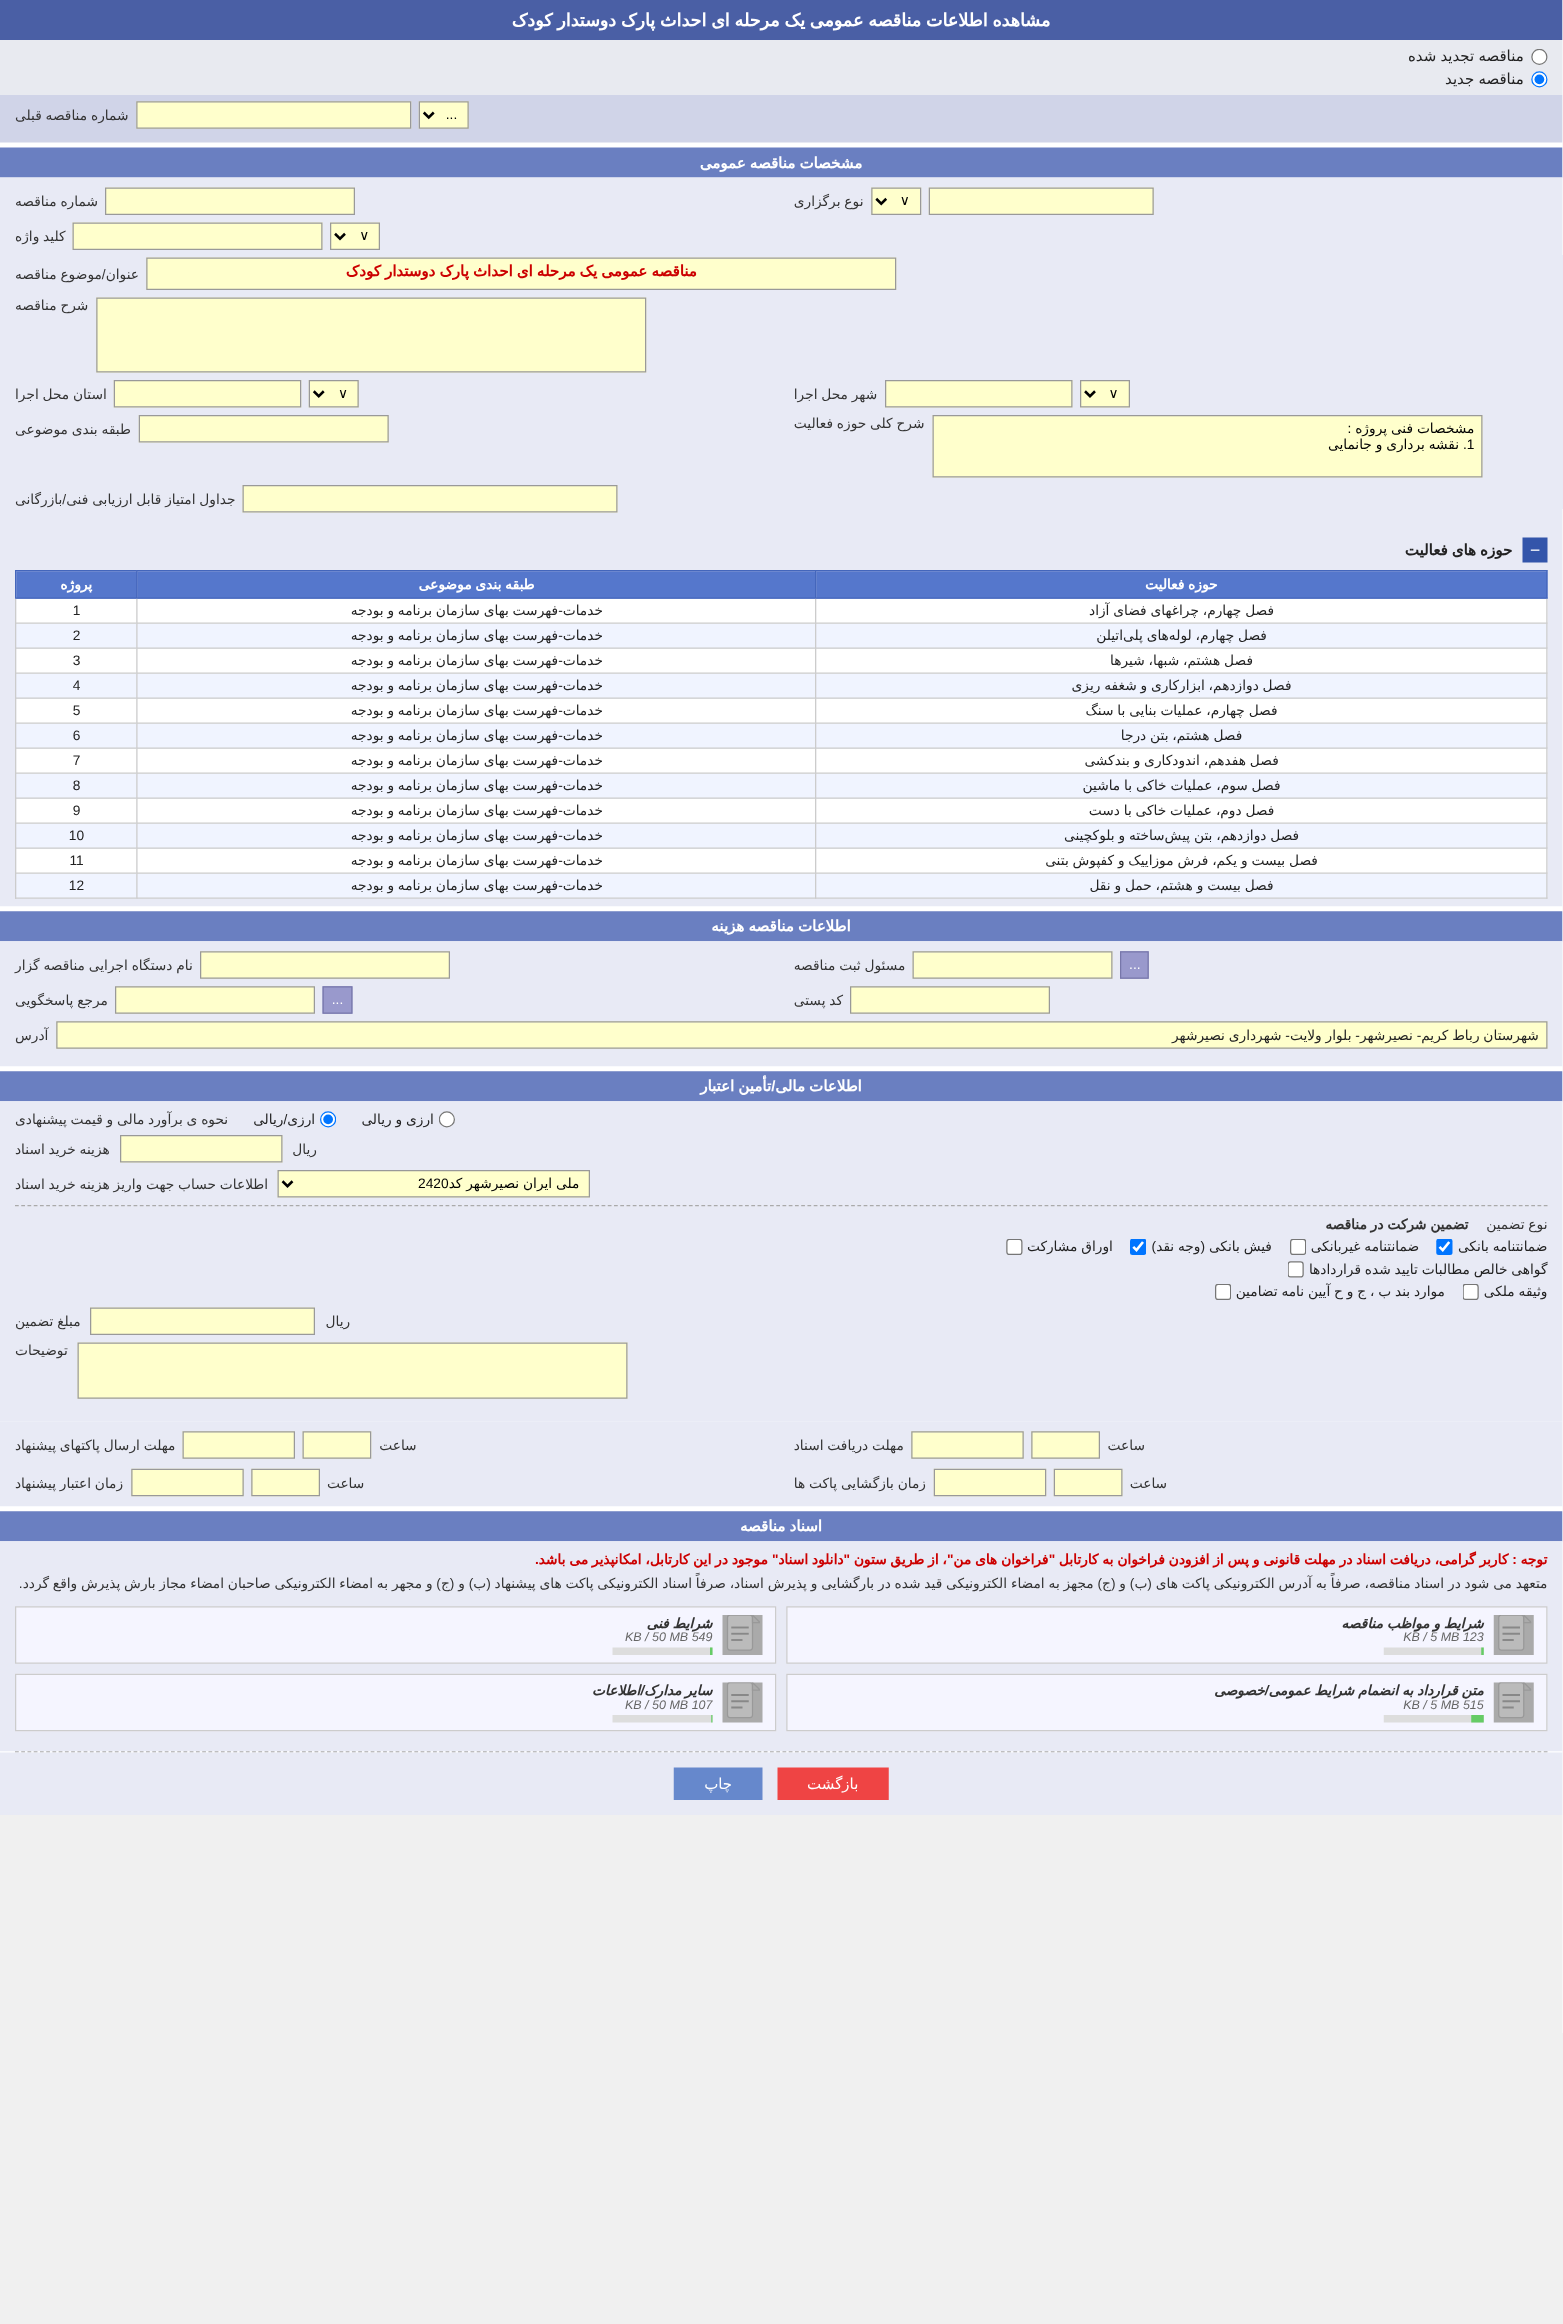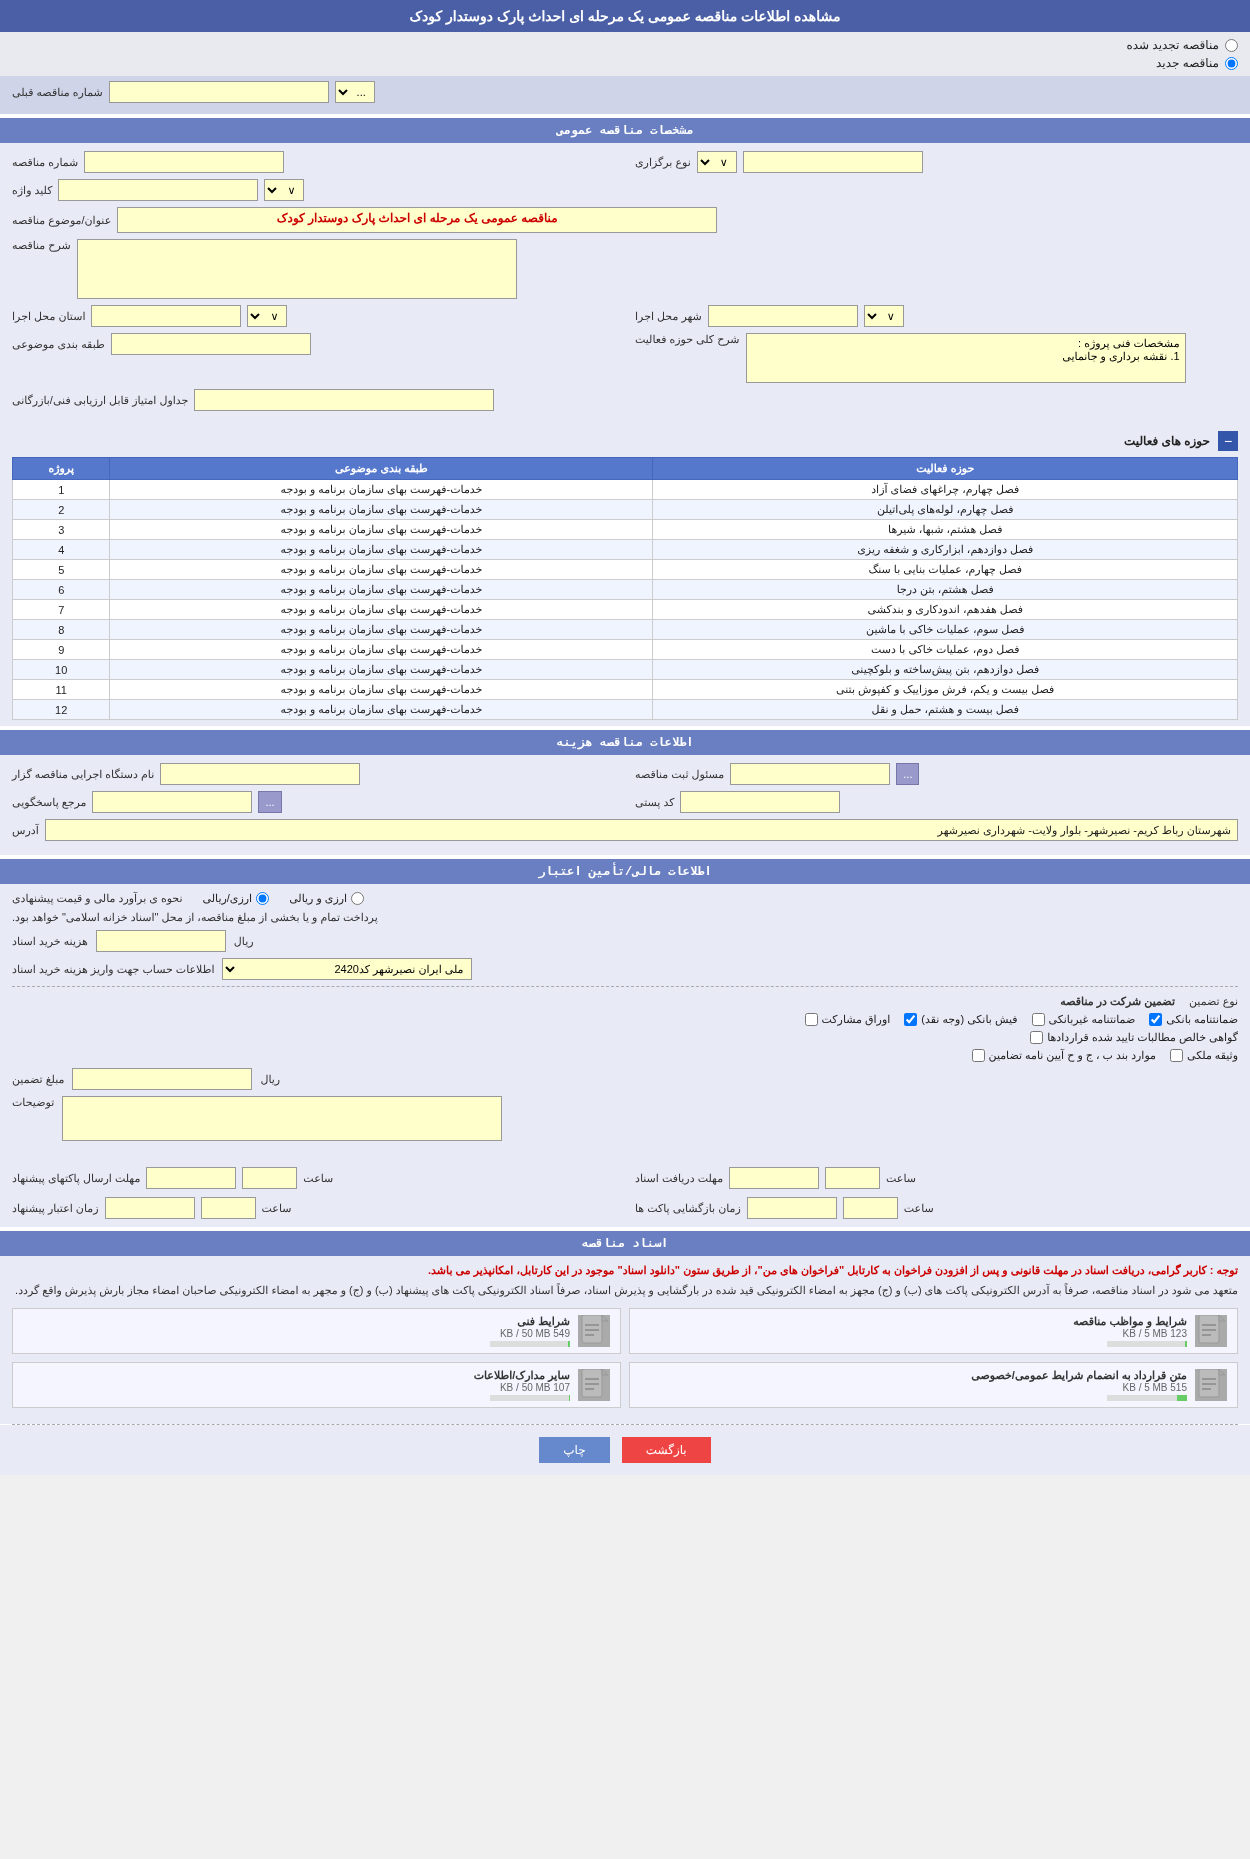--- a/index.html
+++ b/index.html
@@ -41,21 +41,20 @@
     .radio-item input[type=radio] { cursor: pointer; }
     
     .section-title {
       background: #6a7fc1;
       color: #fff;
       text-align: center;
       padding: 5px 8px;
       font-size: 12px;
       font-weight: bold;
       margin-top: 4px;
-      font-family: Liberation Mono, monospace;
     }
     
     .form-section {
       background: #e8eaf5;
       padding: 8px 12px;
     }
     .form-row {
       display: flex;
       align-items: center;
       margin-bottom: 6px;
@@ -279,21 +278,21 @@
       padding: 6px 10px;
     }
     .file-icon {
       width: 32px;
       height: 32px;
       background: #aaa;
       display: flex;
       align-items: center;
       justify-content: center;
     }
-    .file-info { font-size: 11px; text-align: right; }
+    .file-info { font-size: 11px; text-align: right; font-style: italic; }
     .file-name { font-weight: bold; color: #333; }
     .file-meta { color: #666; font-size: 10px; }
     .file-size-bar {
       height: 6px;
       background: #ddd;
       width: 80px;
       margin-top: 2px;
     }
     .file-size-fill {
       height: 100%;
@@ -578,23 +577,20 @@
         <input type="radio" name="fin_type" style="">
         <span>ارزی و ریالی</span>
       </div>
       <div class="radio-inline">
         <input type="radio" name="fin_type" checked="" style="">
         <span>ارزی/ریالی</span>
       </div>
       <span class="field-label">نحوه ی برآورد مالی و قیمت پیشنهادی</span>
     </div>
 
-    <div class="fin-row" style="justify-content:flex-end;">
-      <span class="note-text">پرداخت تمام و یا بخشی از مبلغ مناقصه، از محل "اسناد خزانه اسلامی" خواهد بود.</span>
-    </div>
 
     <div class="fin-row" style="justify-content:flex-end;">
       <span class="field-label">ریال</span>
       <input class="amount-field" value="" style="">
       <span class="field-label">هزینه خرید اسناد</span>
     </div>
 
     <div class="fin-row" style="justify-content:flex-end;">
       <select class="field-select" style="width:250px;">
         <option>ملی ایران نصیرشهر کد2420</option>

